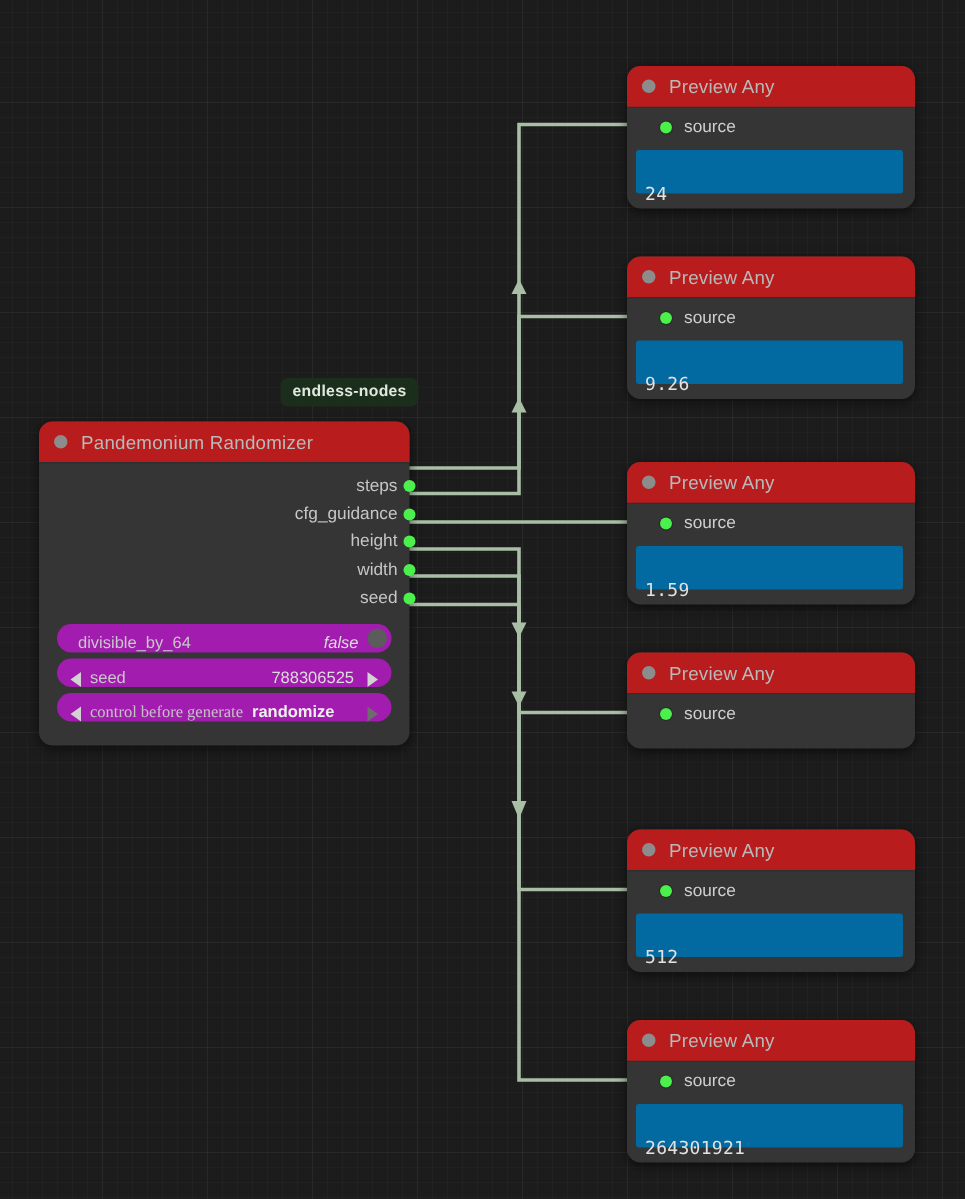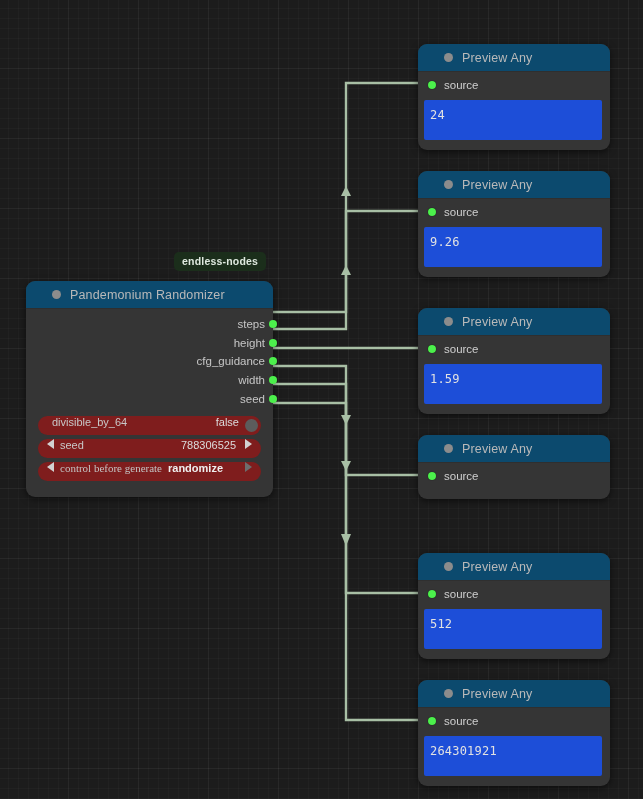--- a/index.html
+++ b/index.html
@@ -26,53 +26,53 @@
   .node{
     position:absolute;
     border-radius:9px;
     background:#353535;
     box-shadow:0 2px 7px rgba(0,0,0,0.55);
     overflow:visible;
   }
   .node-header{
     height:27px;
     display:flex;align-items:center;
-    padding-left:26px;
+    padding-left:10px;
     border-top-left-radius:9px;border-top-right-radius:9px;
-    background:#0c4a6e;
+    background:#b91c1c;
     border-bottom:1px solid #2f2f2f;
   }
   .hdr-dot{
     width:9px;height:9px;border-radius:50%;
     background:#8c8c8c;flex:0 0 auto;margin-right:9px;
   }
   .node-title{
     font-size:12.5px;color:#b9b9b9;letter-spacing:.15px;white-space:nowrap;
   }
   .node-body{position:relative;}
 
   
   .preview{width:192px;}
   .pv-body{padding:0 0 10px 0;}
   .pv-slot{
-    height:26px;display:flex;align-items:center;padding-left:5px;position:relative;
+    height:26px;display:flex;align-items:center;padding-left:17px;position:relative;
   }
   .slot-dot{
     width:8px;height:8px;border-radius:50%;
     background:#4cf04c;
     box-shadow:0 0 1px #000;
     flex:0 0 auto;margin-right:8px;margin-left:5px;
   }
   .slot-label{font-size:11.5px;color:#cfcfcf;}
   .pv-value{
     margin:2px 8px 0 6px;
-    height:40px;
-    background:#1d4ed8;
+    height:29px;
+    background:#0369a1;
     border-radius:2px;
-    padding:5px 0 0 6px;
+    padding:20px 0 0 6px;
     box-sizing:border-box;
   }
   .pv-value span{
     font-family:"DejaVu Sans Mono","Liberation Mono",monospace;
     font-size:12px;color:#e2e2e2;letter-spacing:.2px;
   }
 
   
   #node-randomizer{width:247px;}
   .rnd-body{padding:6px 0 12px 0;}
@@ -81,23 +81,23 @@
     padding-right:0px;position:relative;padding-left:32px;
   }
   .out-label{font-size:11.5px;color:#c6c6c6;margin-right:8px;}
   .out-dot{
     width:8px;height:8px;border-radius:50%;
     background:#4cf04c;position:absolute;right:-4px;
   }
   .widgets{margin-top:8px;padding:0 12px;}
   .widget{
     height:19px;margin-bottom:4px;
-    background:#7f1d1d;
+    background:#a21caf;
     border-radius:10px;
-    display:flex;align-items:flex-start;
+    display:flex;align-items:flex-end;
     position:relative;
     font-size:11px;color:#cfcfcf;
     box-sizing:border-box;
   }
   .w-name{margin-left:14px;color:#c8c8c8;}
   .w-right{margin-left:auto;margin-right:9px;color:#dcdcdc;}
   .w-arrow{
     width:0;height:0;flex:0 0 auto;
   }
   .arrow-left{
@@ -157,55 +157,55 @@
     <g fill="#a8bfa5">
       <polygon points="341,196 351,196 346,186"></polygon>
       <polygon points="341,275 351,275 346,265"></polygon>
       <polygon points="258,343 258,353 269,348"></polygon>
       <polygon points="341,415 351,415 346,425"></polygon>
       <polygon points="341,461 351,461 346,471"></polygon>
       <polygon points="341,534 351,534 346,546"></polygon>
     </g>
   </svg>
 
-  <div id="badge" style="left:174px;top:252px;">endless-nodes</div>
+  <div id="badge" style="left:187px;top:252px;">endless-nodes</div>
 
   <div class="node" id="node-randomizer" style="left:26px;top:281px;">
     <div class="node-header">
       <span class="hdr-dot"></span>
       <span class="node-title">Pandemonium Randomizer</span>
     </div>
     <div class="node-body rnd-body">
 
       <div class="out-row">
         <span class="out-label">steps</span>
         <span class="out-dot"></span>
       </div>
       <div class="out-row">
+        <span class="out-label">cfg_guidance</span>
+        <span class="out-dot"></span>
+      </div>
+      <div class="out-row">
         <span class="out-label">height</span>
-        <span class="out-dot"></span>
-      </div>
-      <div class="out-row">
-        <span class="out-label">cfg_guidance</span>
         <span class="out-dot"></span>
       </div>
       <div class="out-row">
         <span class="out-label">width</span>
         <span class="out-dot"></span>
       </div>
       <div class="out-row">
         <span class="out-label">seed</span>
         <span class="out-dot"></span>
       </div>
 
       <div class="widgets">
 
         <div class="widget">
           <span class="w-name">divisible_by_64</span>
-          <span class="w-right" style="margin-right:22px;">false</span>
+          <span class="w-right" style="margin-right:22px;font-style:italic;">false</span>
           <span class="toggle-knob"></span>
         </div>
 
         <div class="widget">
           <span class="w-arrow arrow-left"></span>
           <span class="w-name" style="margin-left:6px;">seed</span>
           <span class="w-right">788306525</span>
           <span class="w-arrow arrow-right" style="margin-left:0;"></span>
         </div>
 

